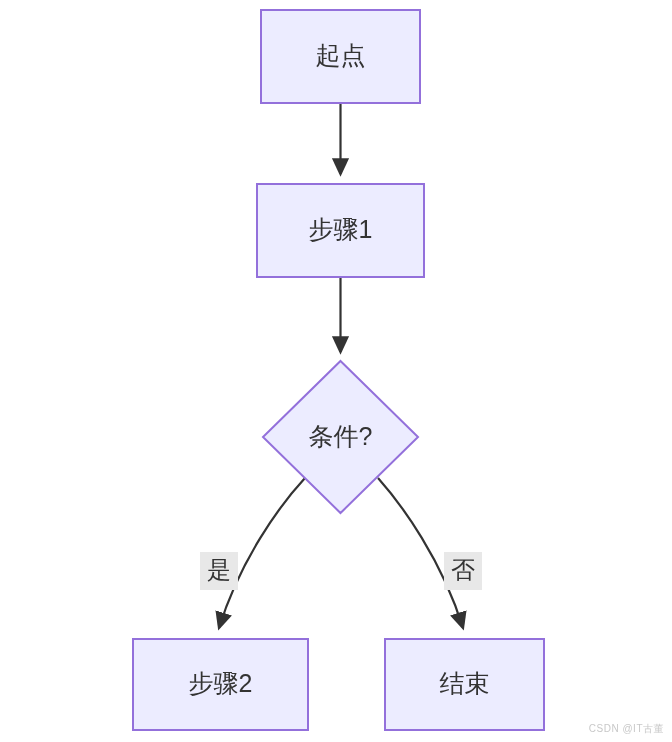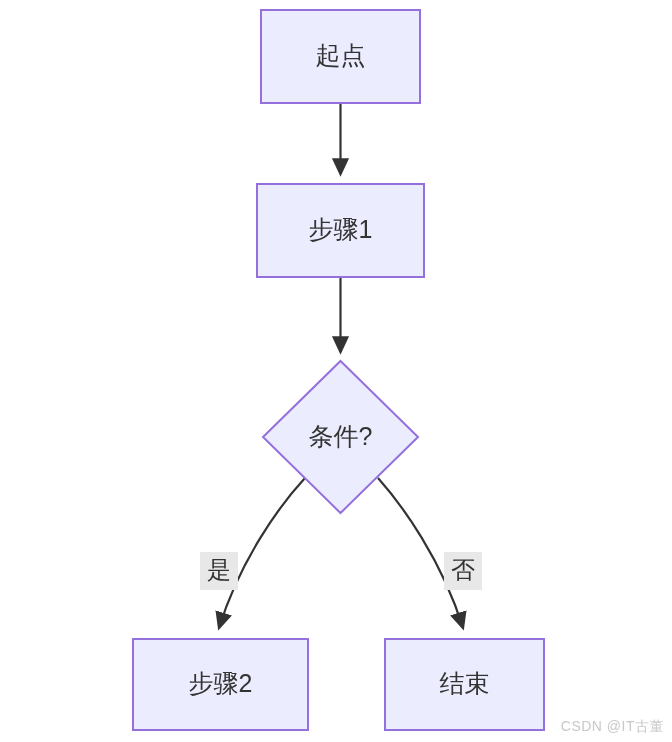--- a/index.html
+++ b/index.html
@@ -46,21 +46,21 @@
     font-family: "Liberation Sans", "DejaVu Sans", sans-serif;
     font-size: 24px;
     text-anchor: middle;
     dominant-baseline: middle;
   }
   .watermark {
     position: absolute;
     right: 8px;
     bottom: 6px;
     color: #c8c8c8;
-    font-size: 14px;
+    font-size: 10px;
     font-family: "Liberation Sans", "DejaVu Sans", sans-serif;
     letter-spacing: 0.5px;
     user-select: none;
   }
 </style>
 </head>
 <body>
 
 <svg id="flowchart" viewBox="0 0 672 742">
   <defs>

